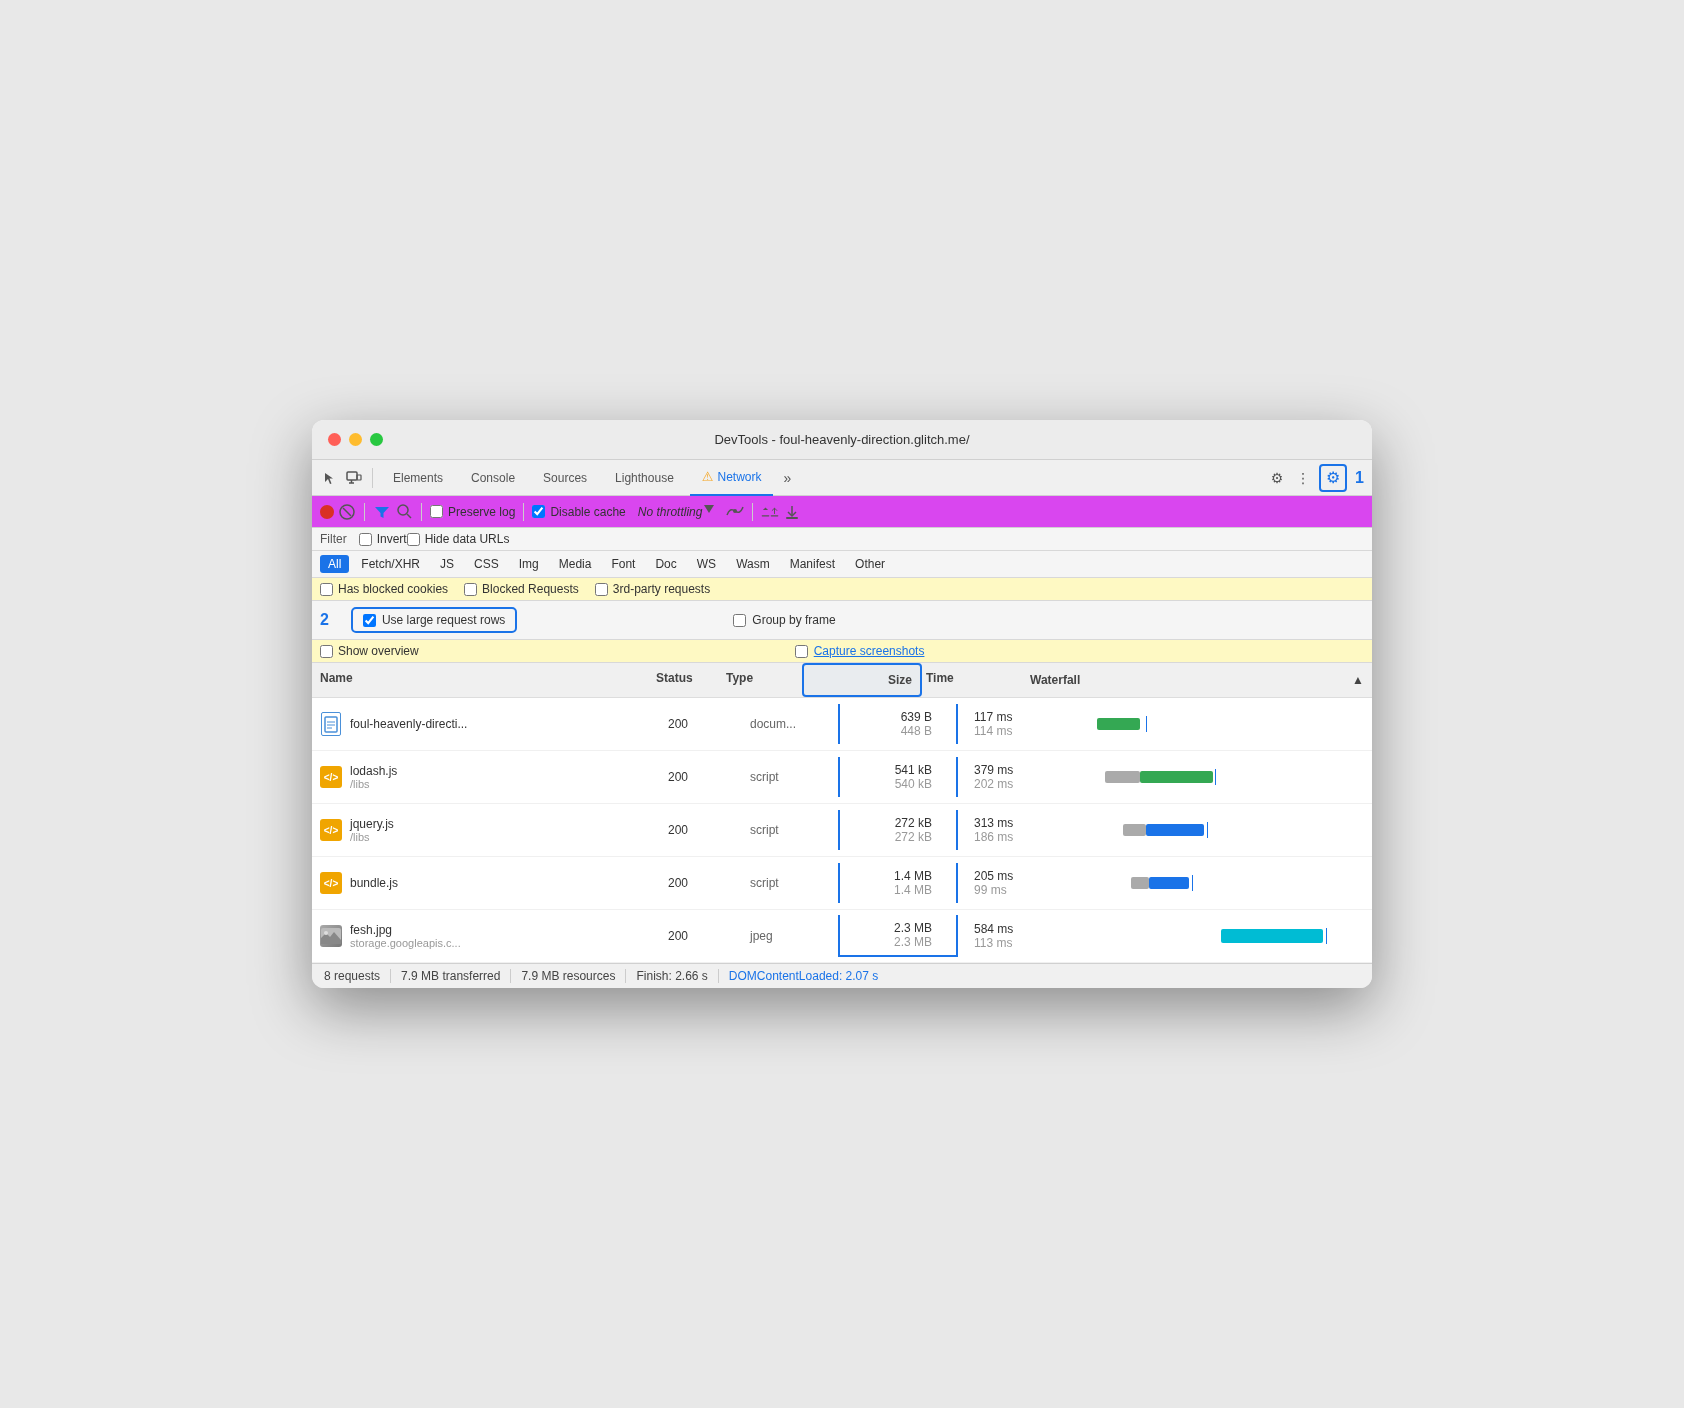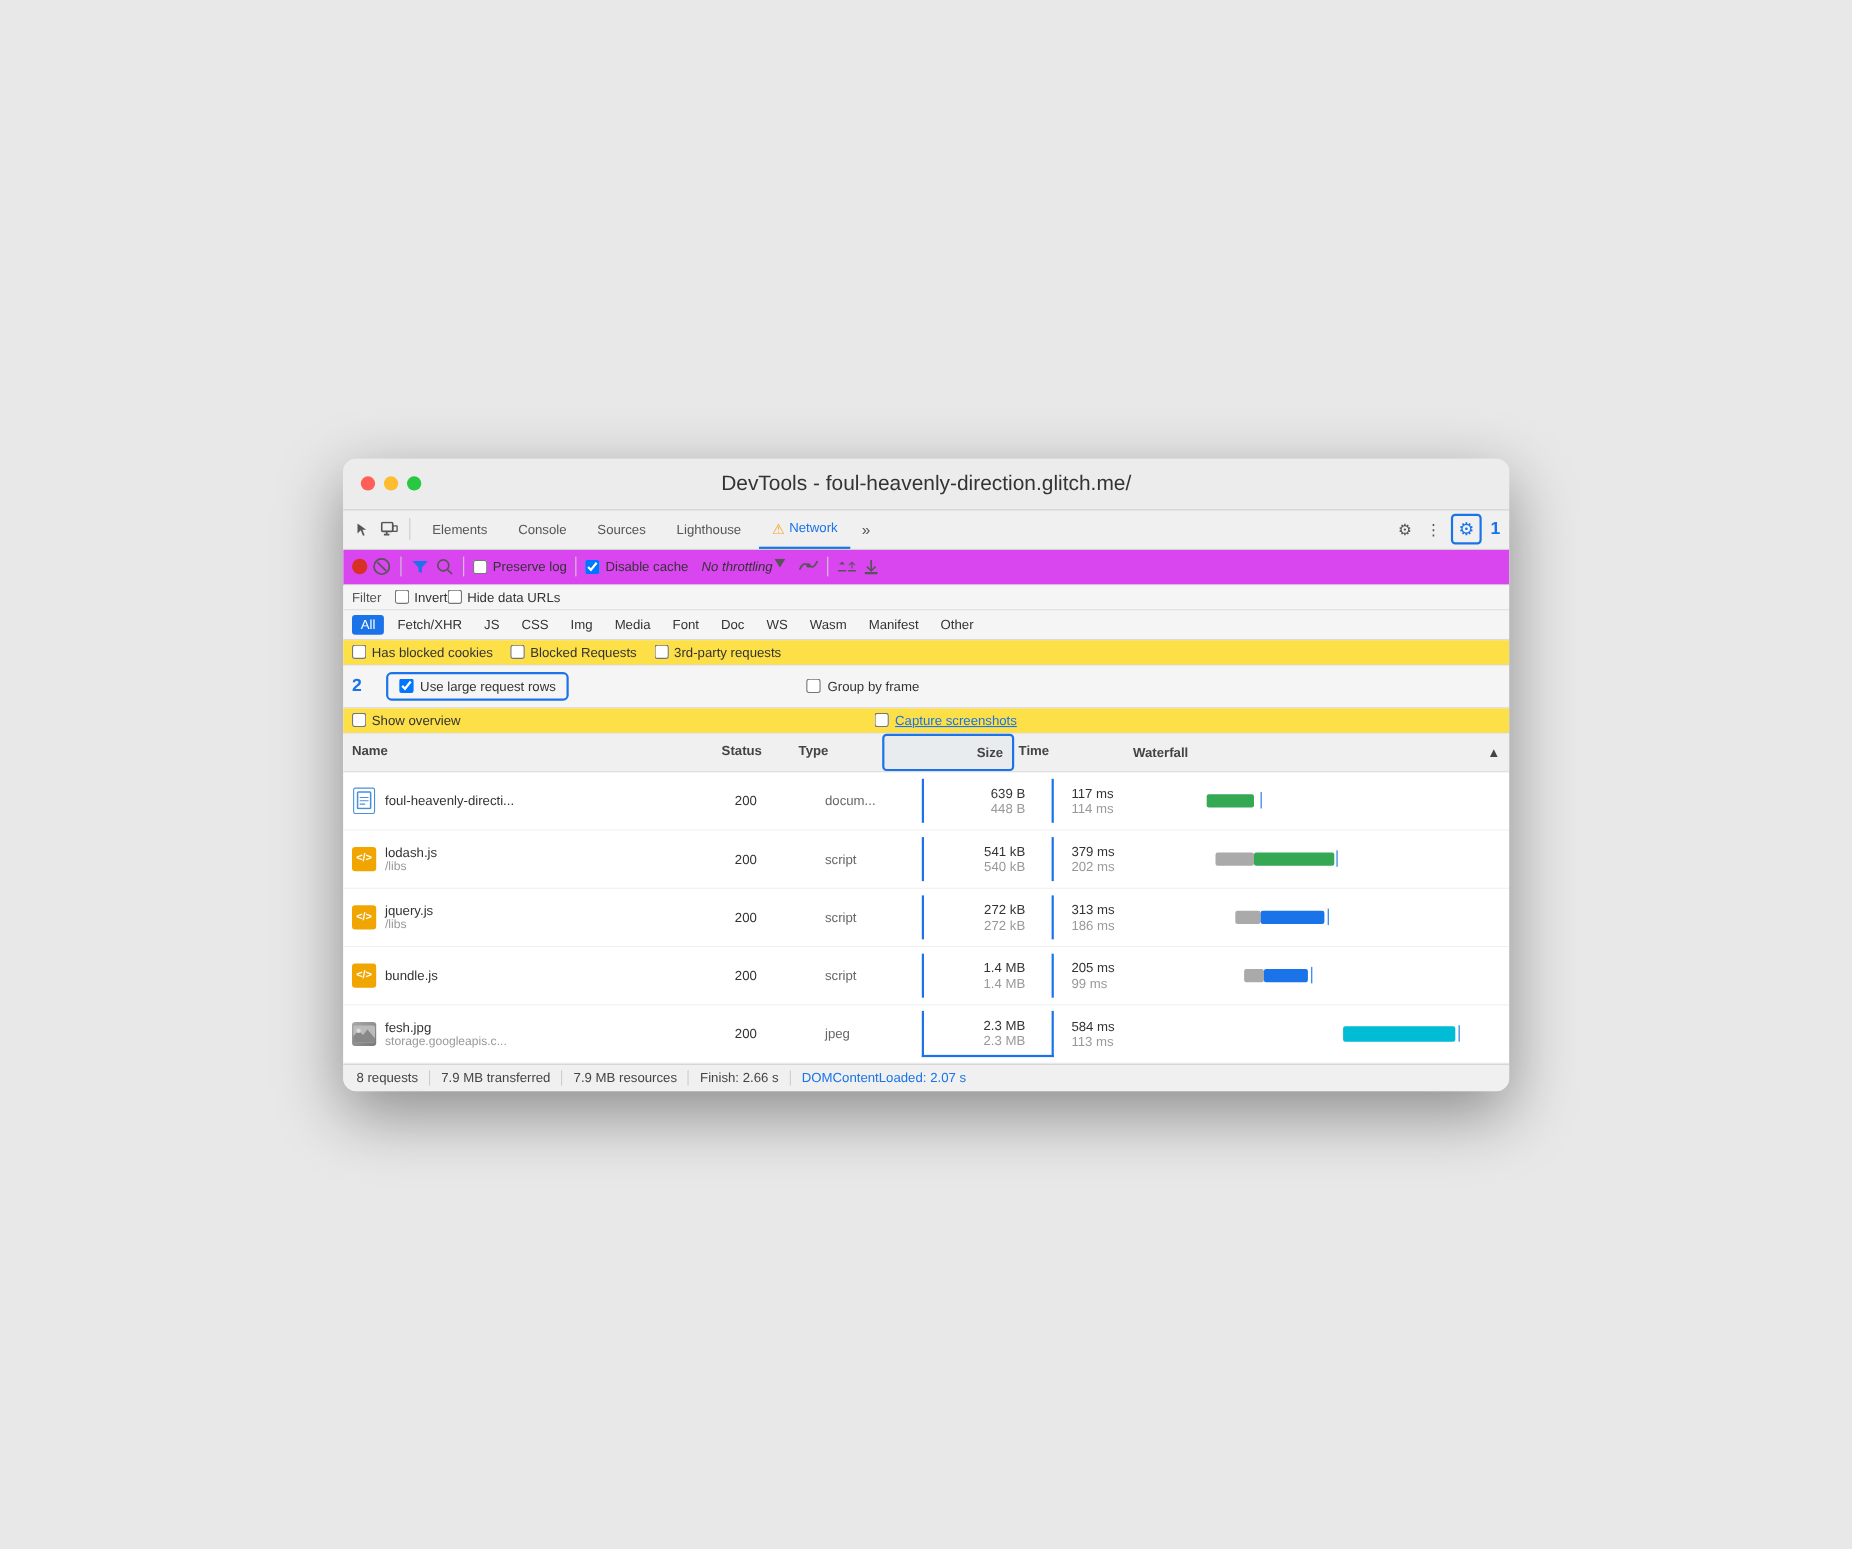--- a/index.html
+++ b/index.html
@@ -38,21 +38,21 @@
       width: 13px;
       height: 13px;
       border-radius: 50%;
       border: none;
       cursor: pointer;
     }
     .btn-close { background: #ff5f57; }
     .btn-min { background: #febc2e; }
     .btn-max { background: #28c840; }
     .titlebar-title {
-      font-size: 19px;
+      font-size: 13px;
       color: #333;
       font-weight: 500;
     }
     
     .devtools-toolbar {
       background: #f0f0f0;
       border-bottom: 1px solid #d0d0d0;
       display: flex;
       align-items: center;
       padding: 0 8px;
@@ -195,21 +195,21 @@
       cursor: pointer;
       border-radius: 3px;
       color: #333;
     }
     .type-btn.active {
       background: #1a73e8;
       color: white;
     }
     
     .checkboxes-row {
-      background: #fde047;
+      background: #fef9c3;
       border-bottom: 1px solid #d8d8d8;
       padding: 4px 8px;
       display: flex;
       align-items: flex-end;
       gap: 16px;
       font-size: 12px;
     }
     
     .options-row {
       background: #f5f5f5;

